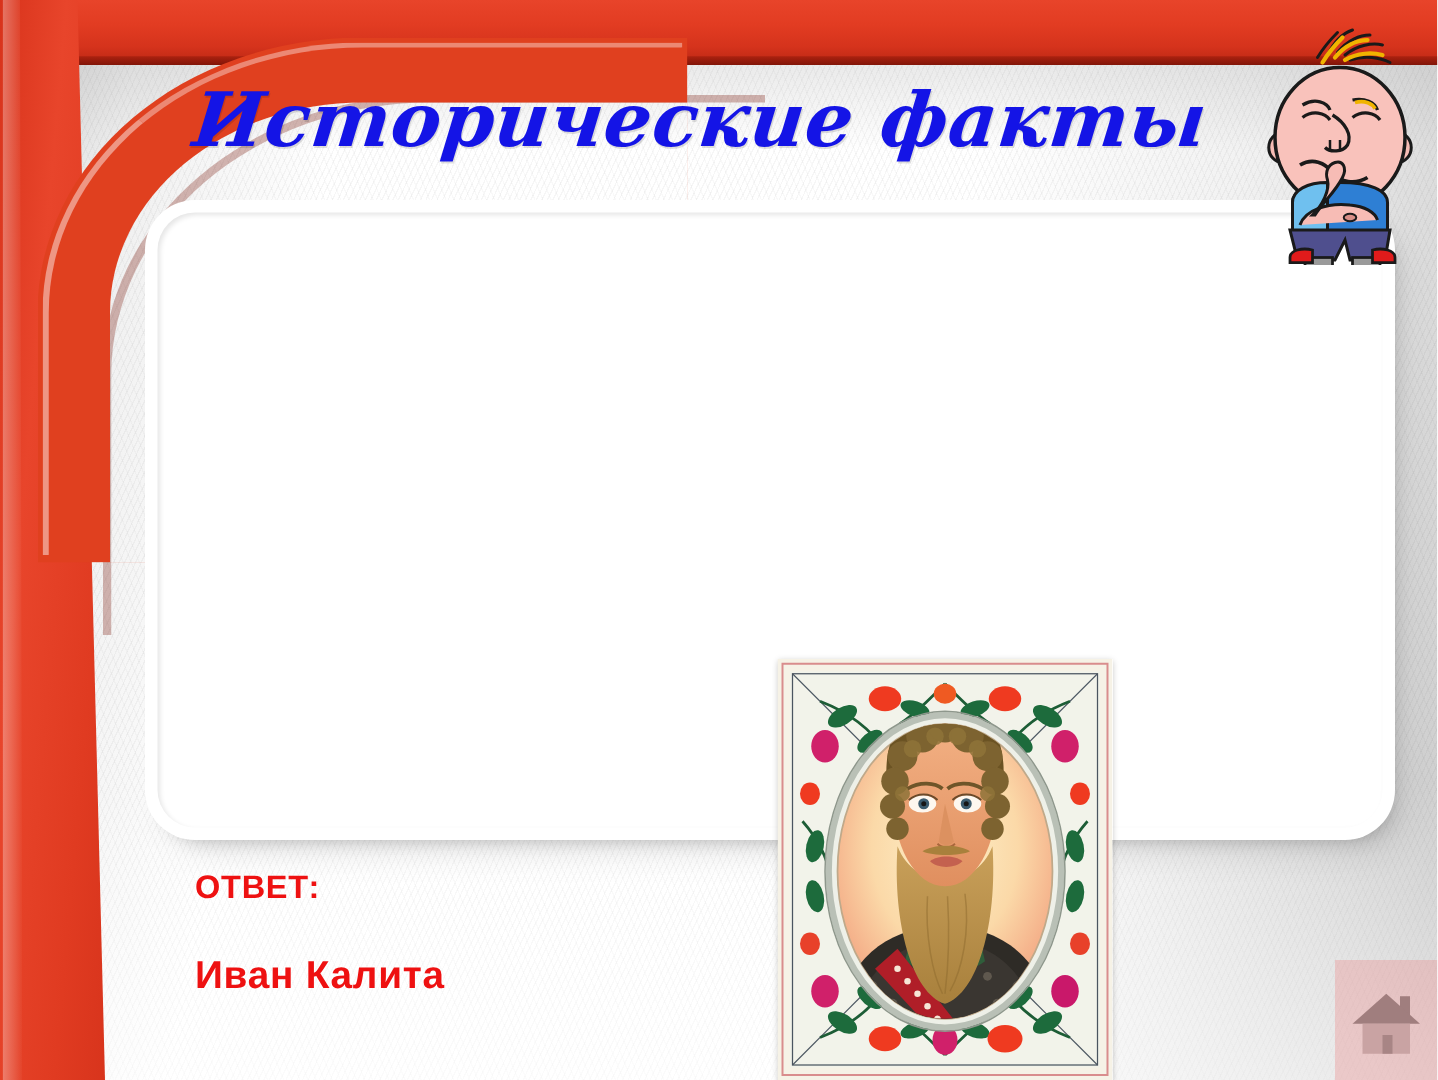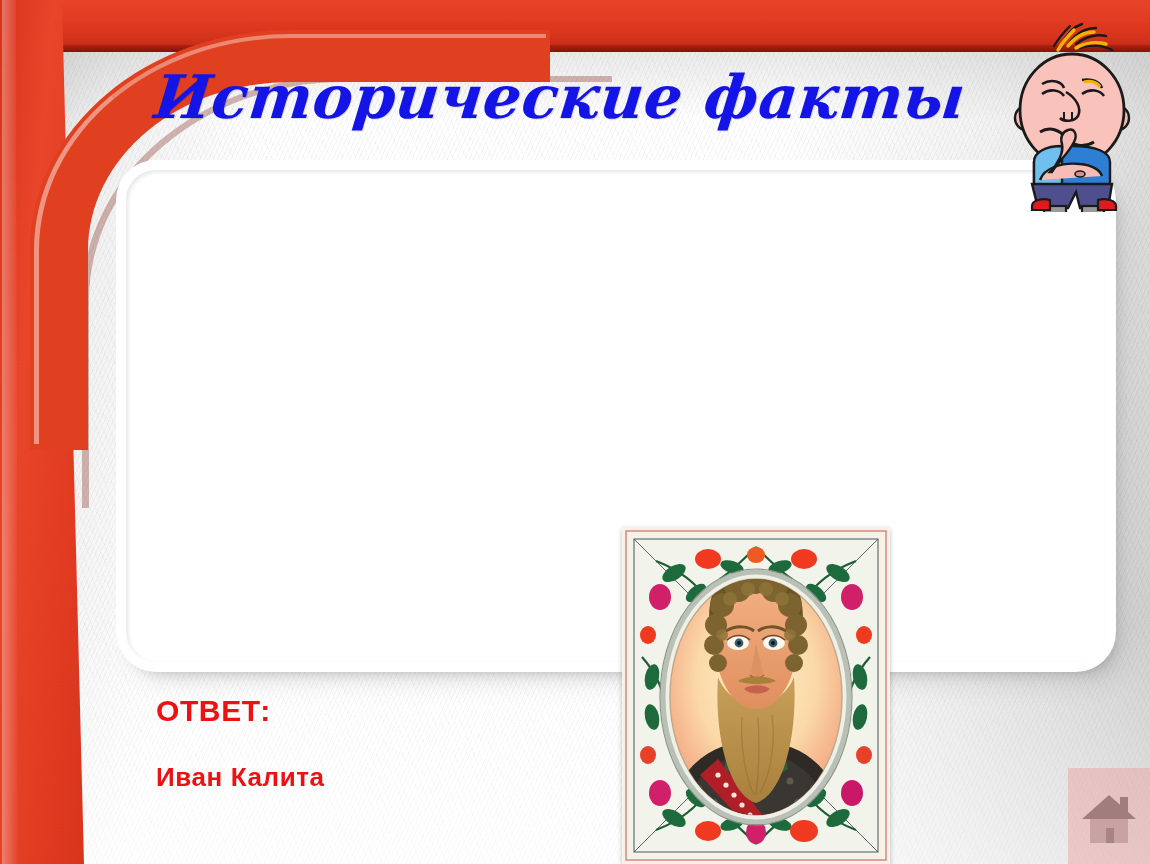--- a/index.html
+++ b/index.html
@@ -148,26 +148,26 @@
     line-height: 1.58;
     letter-spacing: -0.2px;
   }
 
   
   .answer-label, .answer-value {
     position: absolute;
     color: #ee1111;
     font-family: "Liberation Sans", sans-serif;
     font-weight: 700;
-    font-size: 30px;
+    font-size: 26px;
     letter-spacing: 0.6px;
     white-space: nowrap;
   }
   .answer-label { left: 156px; top: 694px; }
-  .answer-value { left: 156px; top: 762px; font-size: 26px; }
+  .answer-value { left: 156px; top: 762px; font-size: 31px; }
 
   
   .home-btn {
     position: absolute;
     left: 1068px; top: 768px;
     width: 82px; height: 96px;
     background: rgba(235,150,150,0.40);
     cursor: pointer;
   }
   .home-glyph {

